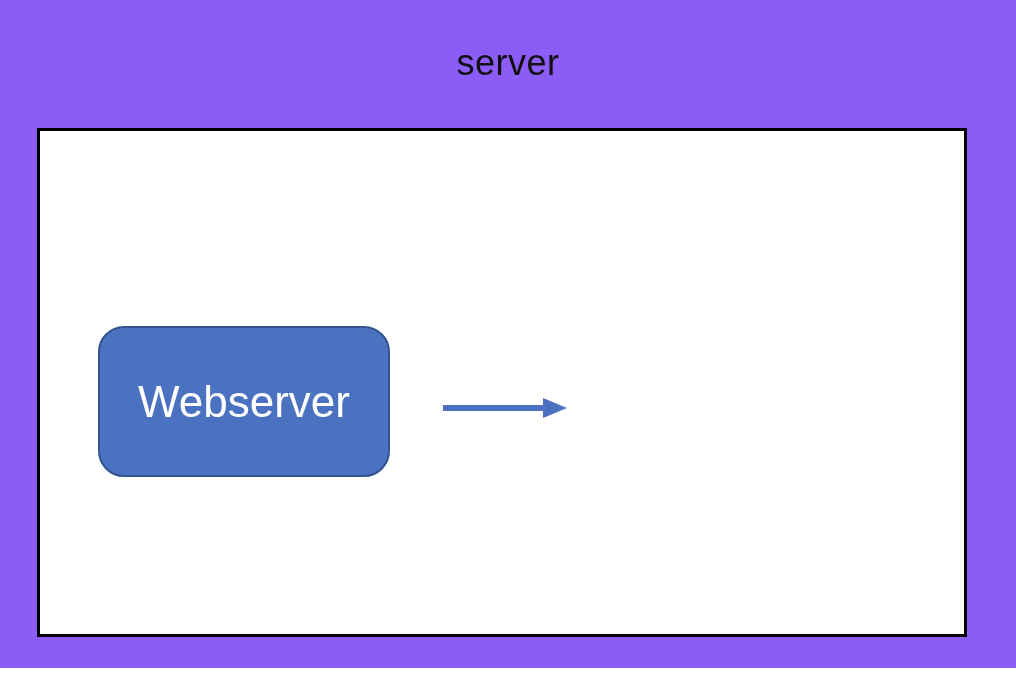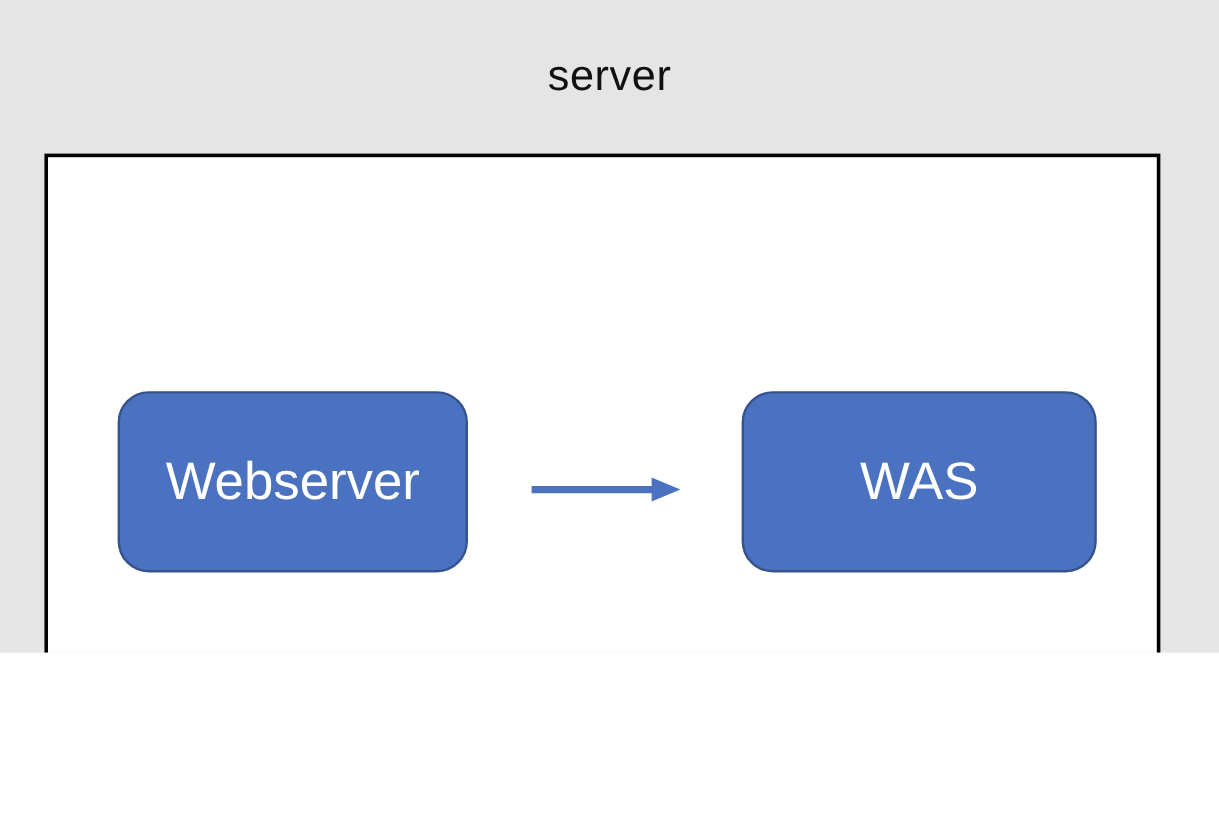--- a/index.html
+++ b/index.html
@@ -4,22 +4,22 @@
 <style>
   html, body {
     margin: 0;
     padding: 0;
     background: #ffffff;
     font-family: "Liberation Sans", sans-serif;
   }
   .page {
     position: relative;
     width: 1016px;
-    height: 544px;
-    background: #e5e5e5;
+    height: 668px;
+    background: #8b5cf6;
     overflow: hidden;
   }
   .diagram-title {
     position: absolute;
     top: 42px;
     left: 0;
     width: 1016px;
     text-align: center;
     font-size: 36px;
     color: #111111;
@@ -78,17 +78,14 @@
 
   <div class="node node-webserver">
     <span>Webserver</span>
   </div>
 
   <svg class="connector" viewBox="0 0 128 32" xmlns="http://www.w3.org/2000/svg" aria-hidden="true">
     <line x1="2" y1="16" x2="104" y2="16" stroke="#4a72c0" stroke-width="6"></line>
     <polygon points="102,6 126,16 102,26" fill="#4a72c0"></polygon>
   </svg>
 
-  <div class="node node-was">
-    <span>WAS</span>
-  </div>
 
 </div>
 
 </body></html>

